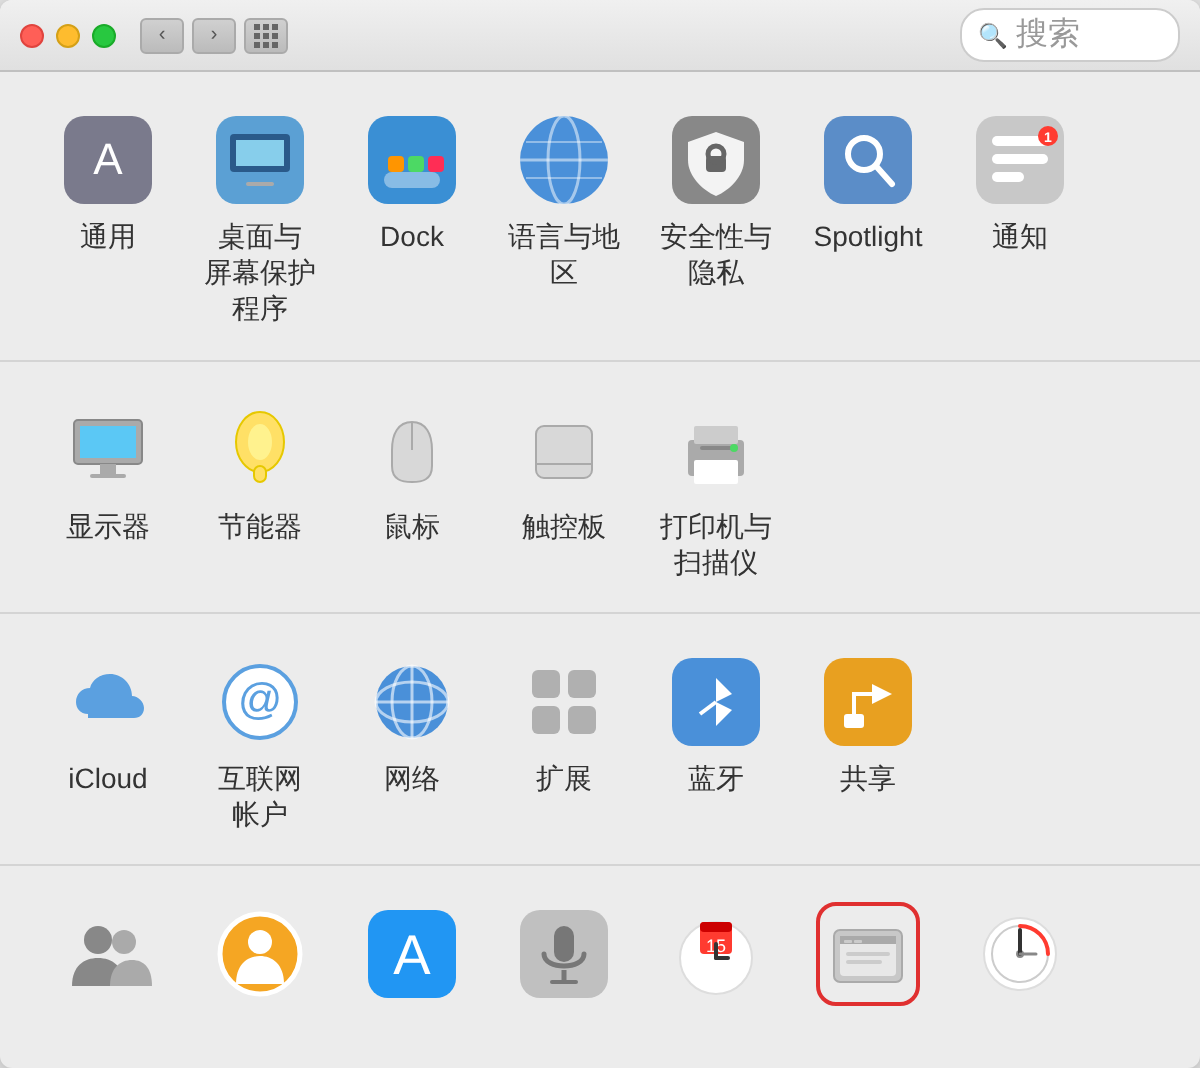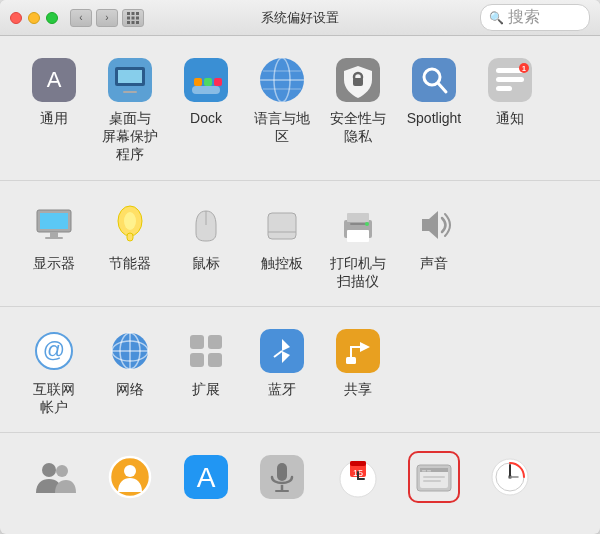--- a/index.html
+++ b/index.html
@@ -181,21 +181,20 @@
           <rect x="4.5" y="0" width="3" height="3" fill="#666"></rect>
           <rect x="9" y="0" width="3" height="3" fill="#666"></rect>
           <rect x="0" y="4.5" width="3" height="3" fill="#666"></rect>
           <rect x="4.5" y="4.5" width="3" height="3" fill="#666"></rect>
           <rect x="9" y="4.5" width="3" height="3" fill="#666"></rect>
           <rect x="0" y="9" width="3" height="3" fill="#666"></rect>
           <rect x="4.5" y="9" width="3" height="3" fill="#666"></rect>
           <rect x="9" y="9" width="3" height="3" fill="#666"></rect>
         </svg>
     </div>
-    <div class="titlebar-title">系统偏好设置</div>
     <div class="search-box">
       <span style="color:#999;font-size:12px;">🔍</span>
       <span class="search-input-fake">搜索</span>
     </div>
   </div>
 
   <div class="content">
 
     <div class="section">
       <div class="icons-grid">
@@ -345,37 +344,35 @@
                 <rect x="11" y="10" width="22" height="9" rx="1" fill="#ccc"></rect>
                 <rect x="11" y="27" width="22" height="12" rx="1" fill="white"></rect>
                 <rect x="14" y="20" width="16" height="2" rx="1" fill="#888"></rect>
                 <circle cx="31" cy="21" r="2" fill="#4cd964"></circle>
               </svg>
           </div>
           <span class="icon-label" style="white-space:pre-wrap;">打印机与
 扫描仪</span>
         </div>
 
-        <div class="icon-item">
-          <div class="icon-wrap">
-            <svg class="icon-svg" viewBox="0 0 44 44">
-                <path d="M10 16 L10 28 L17 28 L26 36 L26 8 L17 16 Z" fill="#999"></path>
-                <path d="M30 15 Q37 22 30 29" fill="none" stroke="#999" stroke-width="2.5" stroke-linecap="round"></path>
-                <path d="M33 11 Q43 22 33 33" fill="none" stroke="#999" stroke-width="2" stroke-linecap="round"></path>
-              </svg>
-          </div>
-          <span class="icon-label">声音</span>
-        </div>
 
       </div>
     </div>
 
     <div class="section">
       <div class="icons-grid">
 
+        <div class="icon-item">
+          <div class="icon-wrap">
+            <svg class="icon-svg" viewBox="0 0 44 44">
+                <path d="M12 28 C8 28 6 25 6 22 C6 18 9 15 13 15 C14 11 18 8 23 8 C29 8 34 13 34 19 C37 19 40 22 40 25 C40 28 38 30 35 30 L12 30 Z" fill="#5ba0e0"></path>
+              </svg>
+          </div>
+          <span class="icon-label">iCloud</span>
+        </div>
 
         <div class="icon-item">
           <div class="icon-wrap">
             <svg class="icon-svg" viewBox="0 0 44 44">
                 <circle cx="22" cy="22" r="18" fill="white" stroke="#5ba0e0" stroke-width="2"></circle>
                 <text x="22" y="28" text-anchor="middle" font-size="22" fill="#5ba0e0">@</text>
               </svg>
           </div>
           <span class="icon-label" style="white-space:pre-wrap;">互联网
 帐户</span>

